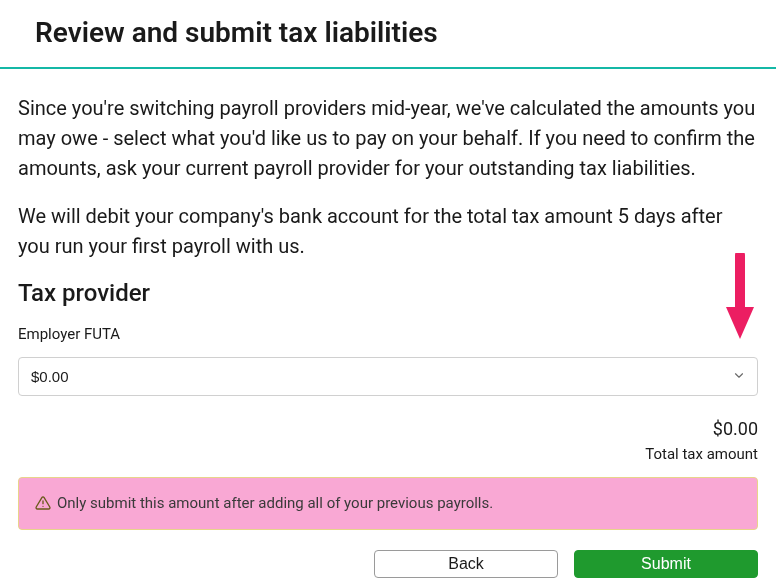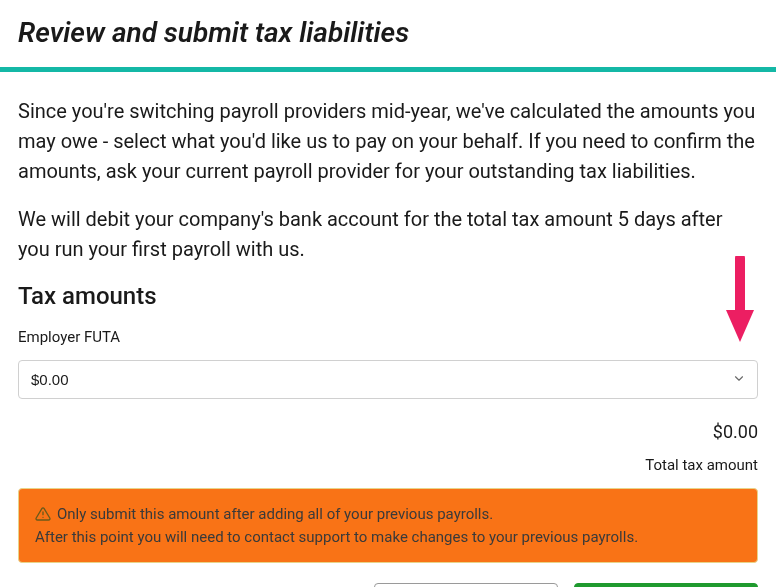--- a/index.html
+++ b/index.html
@@ -7,23 +7,22 @@
       margin: 0;
       padding: 0;
     }
     body {
       font-family: -apple-system, BlinkMacSystemFont, "Segoe UI", Roboto, Helvetica, Arial, sans-serif;
       width: 776px;
       color: #1a1a1a;
       background: #fff;
     }
     .header {
-      padding: 16px 18px 18px 18px;
-      border-bottom: 5px solid #14b8a6;
-      font-style: italic;
+      padding: 16px 18px 18px 35px;
+      border-bottom: 2px solid #14b8a6;
     }
     .header h1 {
       font-size: 28px;
       font-weight: 600;
       color: #1a1a1a;
     }
     .content {
       padding: 24px 18px 18px 18px;
     }
     .intro-text {
@@ -71,24 +70,24 @@
       text-align: right;
       margin-top: 22px;
     }
     .total-value {
       font-size: 18px;
       color: #1a1a1a;
     }
     .total-label {
       font-size: 15px;
       color: #1a1a1a;
-      margin-top: 14px;
+      margin-top: 6px;
     }
     .warning-box {
-      background: #f97316;
+      background: #f9a8d4;
       border: 1px solid #e8d48a;
       border-radius: 4px;
       padding: 14px 16px;
       margin-top: 14px;
       font-size: 15px;
       line-height: 1.5;
       color: #3a3a3a;
     }
     .warning-line1 {
       display: flex;
@@ -133,21 +132,21 @@
 <body>
 
 <div class="header">
   <h1>Review and submit tax liabilities</h1>
 </div>
 
 <div class="content">
   <p class="intro-text">Since you're switching payroll providers mid-year, we've calculated the amounts you may owe - select what you'd like us to pay on your behalf. If you need to confirm the amounts, ask your current payroll provider for your outstanding tax liabilities.</p>
   <p class="intro-text">We will debit your company's bank account for the total tax amount 5 days after you run your first payroll with us.</p>
 
-  <h2 class="section-heading">Tax amounts</h2>
+  <h2 class="section-heading">Tax provider</h2>
 
   <div style="position:relative;">
     <label class="field-label">Employer FUTA</label>
     <div class="select-wrapper">
       <button class="select-field">
         <span>$0.00</span>
       </button>
       <span class="select-chevron">
         <svg width="14" height="14" viewBox="0 0 24 24" fill="none" stroke="#6b6b6b" stroke-width="2" stroke-linecap="round" stroke-linejoin="round">
             <polyline points="6 9 12 15 18 9"></polyline>
@@ -172,20 +171,19 @@
     <div class="warning-line1">
       <span class="warning-icon">
         <svg width="16" height="16" viewBox="0 0 24 24" fill="none" stroke="#6b5a1a" stroke-width="2" stroke-linecap="round" stroke-linejoin="round">
             <path d="M10.29 3.86 1.82 18a2 2 0 0 0 1.71 3h16.94a2 2 0 0 0 1.71-3L13.71 3.86a2 2 0 0 0-3.42 0z"></path>
             <line x1="12" y1="9" x2="12" y2="13"></line>
             <line x1="12" y1="17" x2="12.01" y2="17"></line>
           </svg>
       </span>
       <span>Only submit this amount after adding all of your previous payrolls.</span>
     </div>
-    <div>After this point you will need to contact support to make changes to your previous payrolls.</div>
   </div>
 
   <div class="button-row">
     <button class="btn btn-secondary">Back</button>
     <button class="btn btn-primary">Submit</button>
   </div>
 </div>
 
 </body></html>

